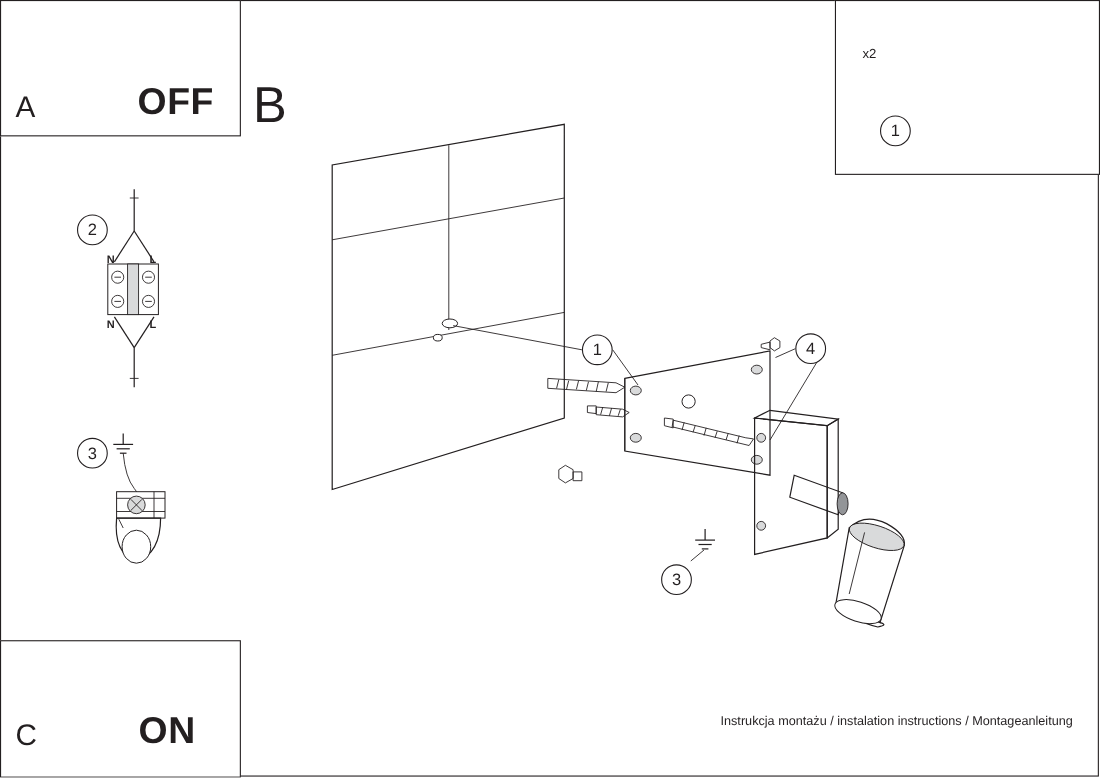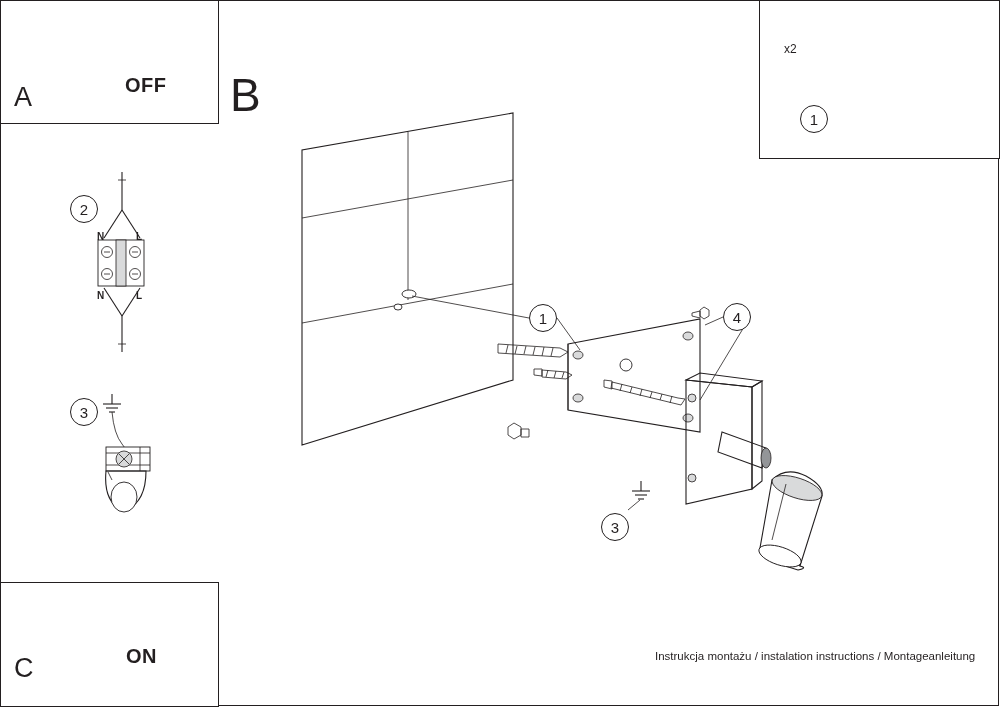--- a/index.html
+++ b/index.html
@@ -41,21 +41,21 @@
     font-weight: 400;
     font-family: "Liberation Sans", sans-serif;
     color: #231f20;
   }
   .letter-a { left: 14px; top: 82px; }
   .letter-b { left: 230px; top: 68px; font-size: 46px; }
   .letter-c { left: 14px; top: 653px; }
 
   .onoff {
     position: absolute;
-    font-size: 20px;
+    font-size: 34px;
     font-weight: 700;
     letter-spacing: 0.5px;
     color: #231f20;
   }
   .txt-off { left: 125px; top: 74px; }
   .txt-on { left: 126px; top: 645px; }
 
   .circle-num {
     position: absolute;
     width: 28px; height: 28px;

